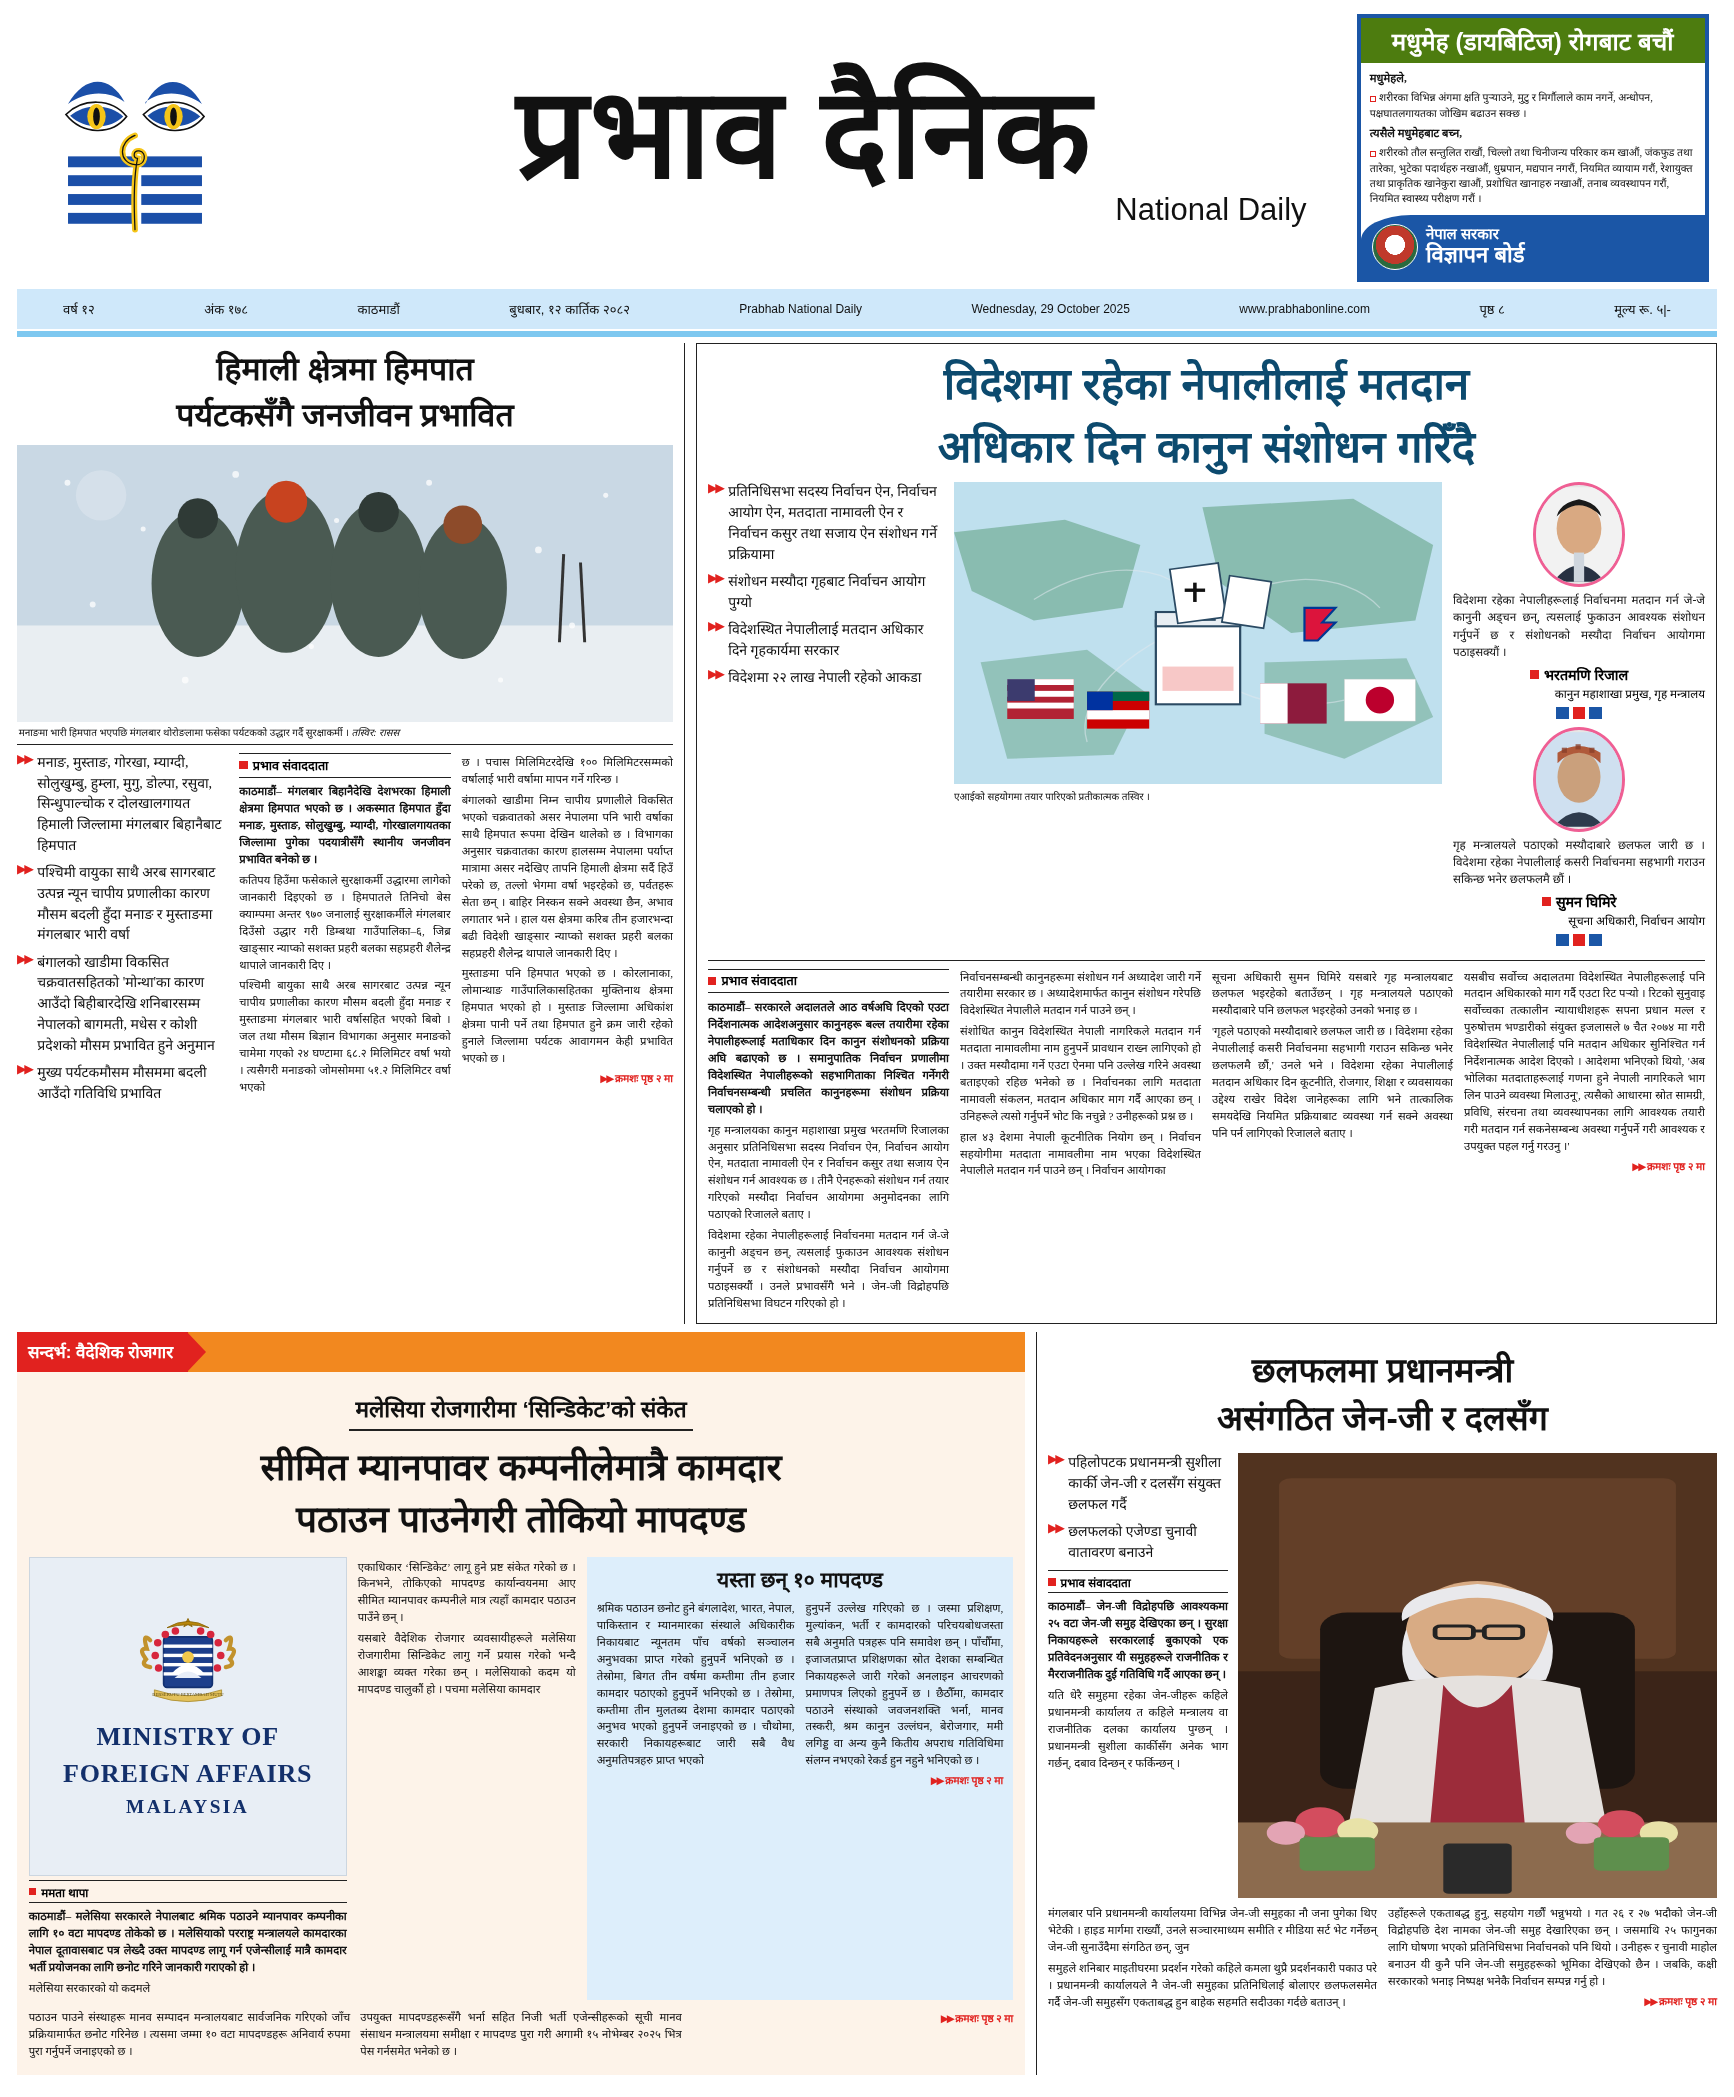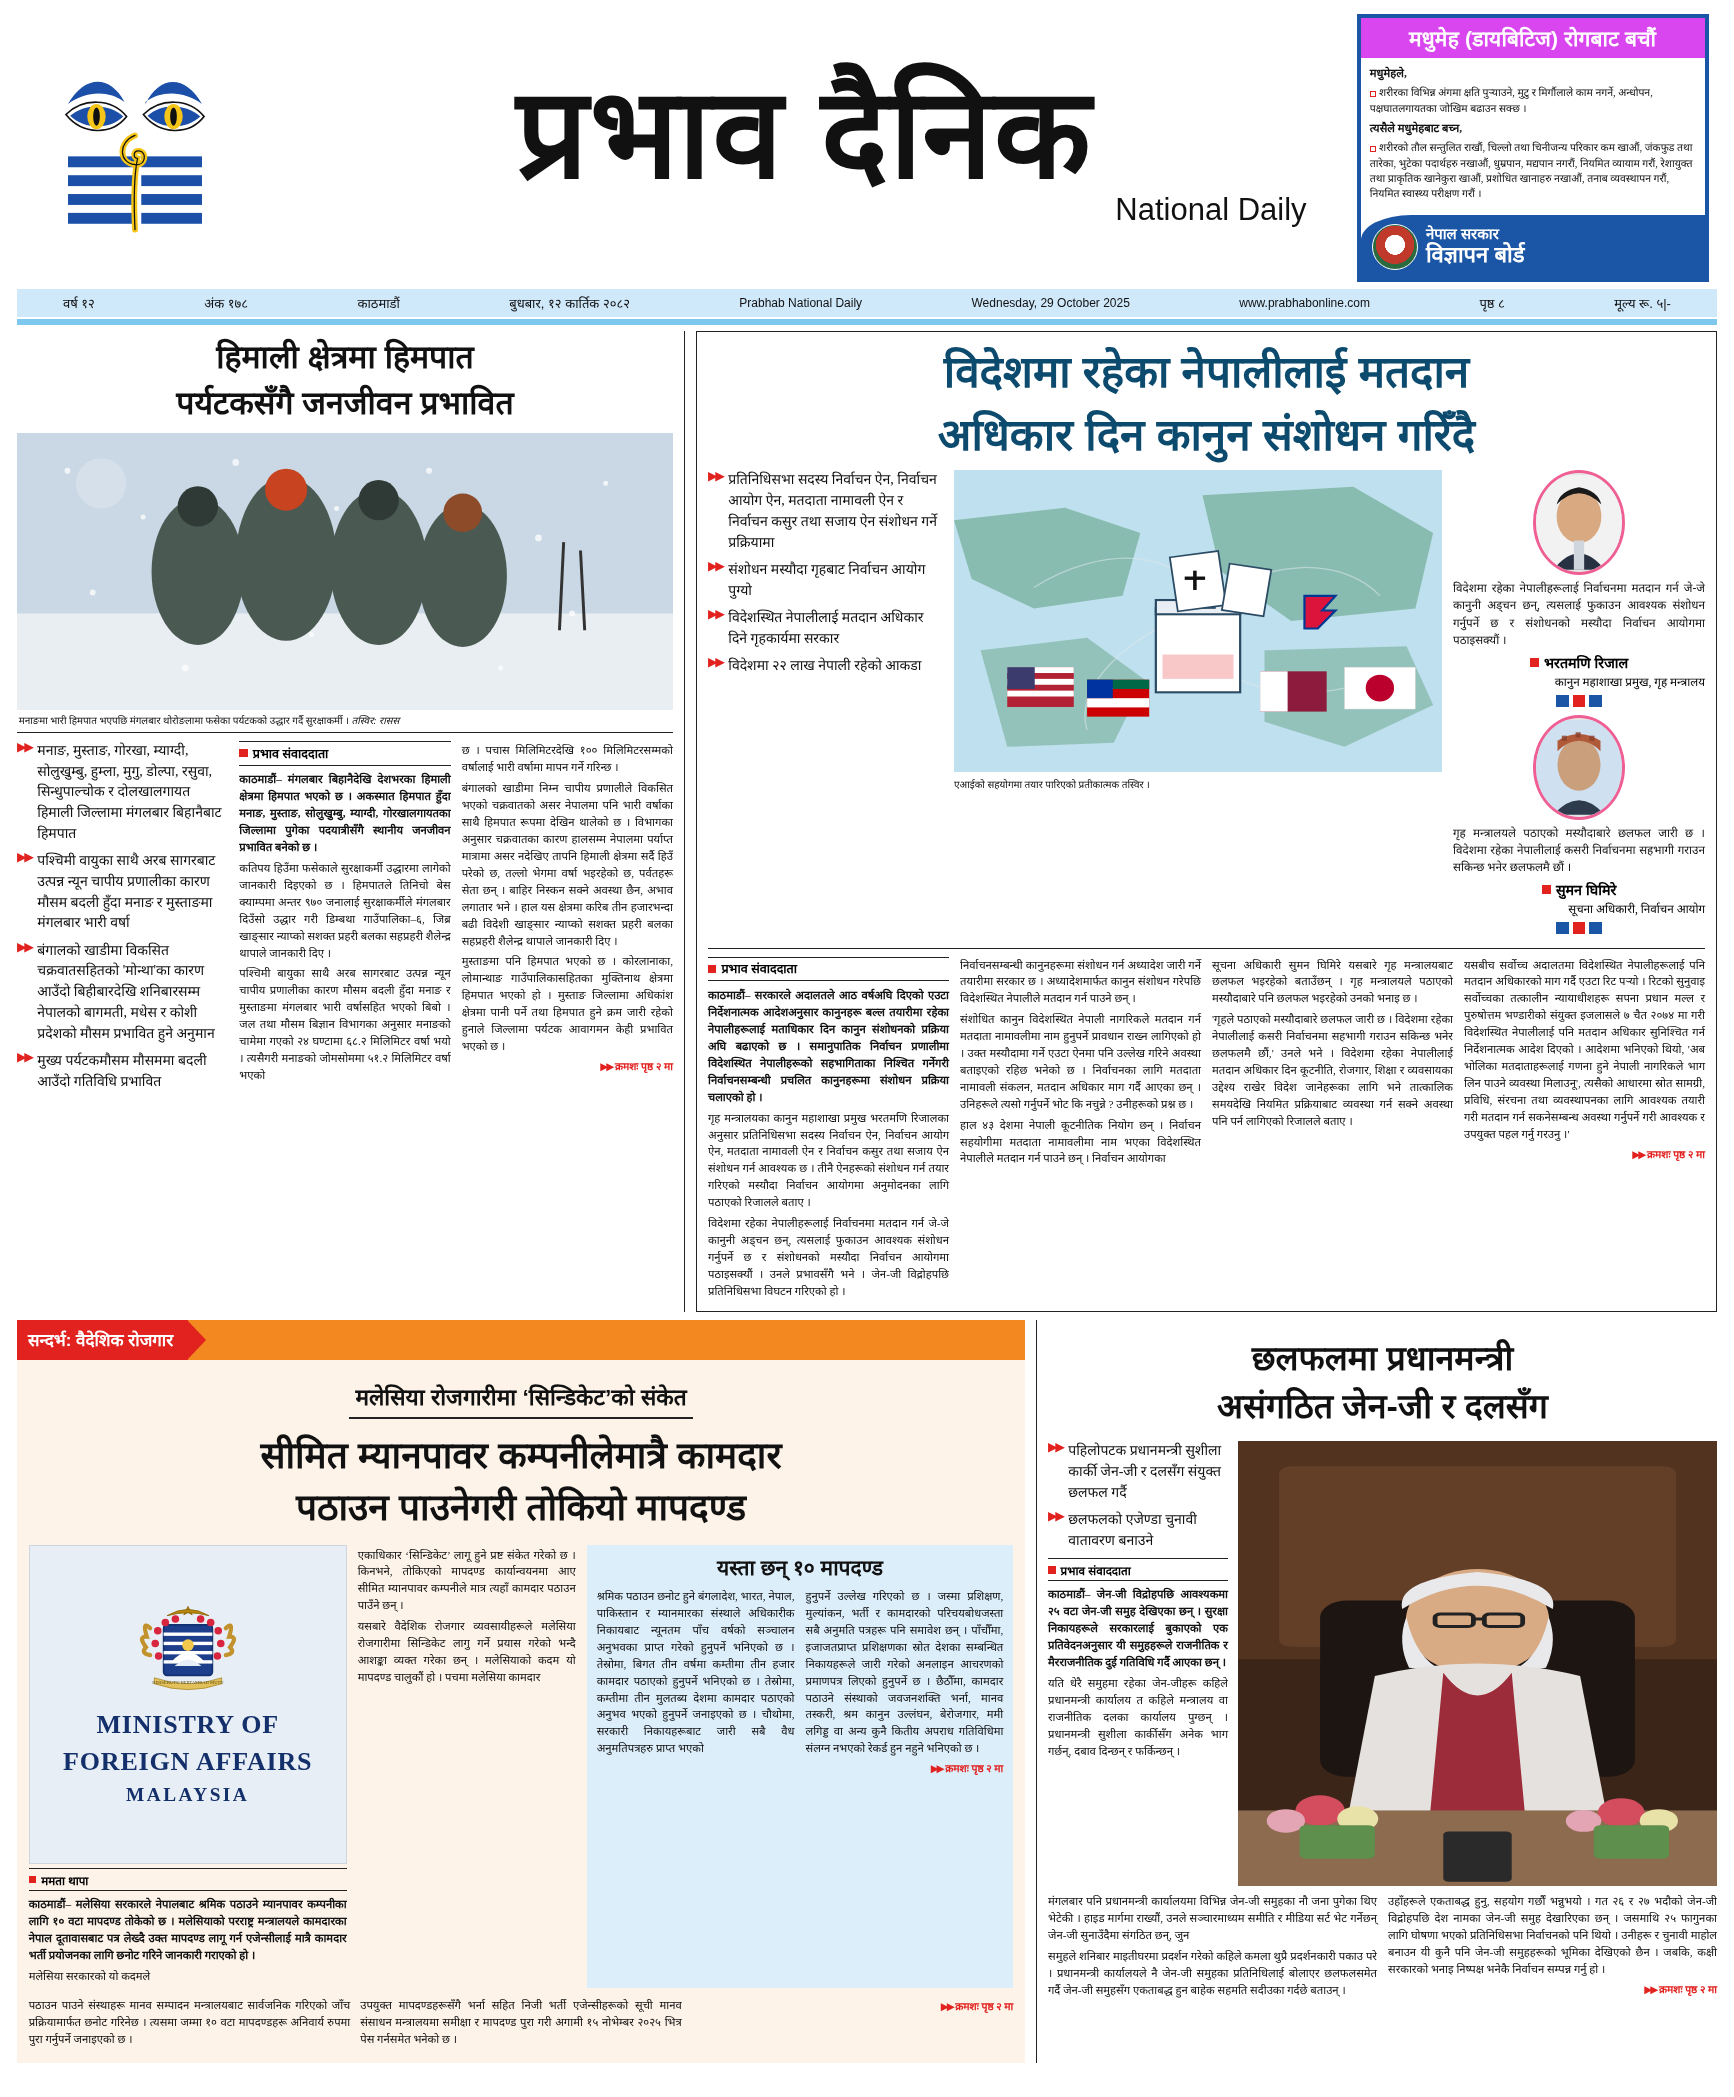--- a/index.html
+++ b/index.html
@@ -41,44 +41,44 @@
   }
 
   
   .ad-top {
     width: 352px; height: 268px;
     border: 4.2px solid #1b56a6;
     background:#fff; position:relative; overflow:hidden;
     margin-right: 8.4px;
   }
   .ad-top-head {
-    background:#d946ef; color:#fff; text-align:center;
+    background:#4d7c0f; color:#fff; text-align:center;
     font-family:"Liberation Sans", sans-serif; font-weight:700;
-    font-size:21px; padding:5.9px 2.5px; letter-spacing:0.2px;
+    font-size:24px; padding:5.9px 2.5px; letter-spacing:0.2px;
   }
   .ad-body { padding: 6.7px 9.2px 0 9.2px; font-size: 10.5px; line-height: 1.45; color:#111; }
   .ad-body p { margin-bottom: 4.2px; }
   .ad-lead { font-weight:700; font-size:11.3px; margin-bottom:4.2px; }
   .sq { display:inline-block; width:5.9px; height:5.9px; border:1.3px solid #e1221f; margin-right:3.4px; vertical-align:middle;}
   .ad-foot {
     position:absolute; bottom:0; left:0; right:0; height:63px;
     background:#1b56a6; color:#fff;
     display:flex; align-items:center; gap:7.6px; padding-left:11.7px;
     border-top-left-radius: 50px 25px;
   }
   .ad-emblem { width:46px; height:46px; border-radius:50%;
     background: radial-gradient(circle at 50% 45%, #fff 0 30%, #c0392b 31% 58%, #2b6a3f 59% 78%, #c0392b 79% 100%);
     border:1.3px solid #fff; flex:none;}
   .ad-foot-txt { font-family:"Liberation Sans", sans-serif; }
   .ad-gov { font-size:15px; font-weight:700; line-height:1.1;}
   .ad-board { font-size:22px; font-weight:700; line-height:1.1;}
 
   
   .infostrip {
-    background:#cfe8fa; height:28px;
+    background:#cfe8fa; height:40px;
     display:flex; align-items:center; justify-content:space-between;
     padding: 0 46px; font-size: 13px; color:#111;
     font-family:"Liberation Sans", sans-serif;
     margin: 0 17px;
   }
   .infostrip span { white-space:nowrap; }
   .infostrip .en { font-size:12px; }
   .rule-blue { height: 6.7px; background:#7ec8f0; margin: 1.7px 17px 0 17px; }
 
   

